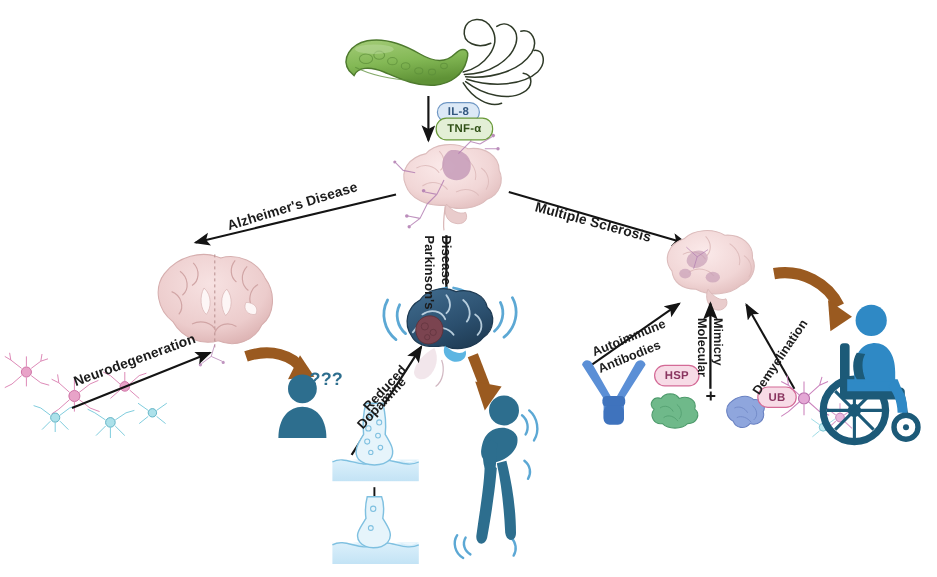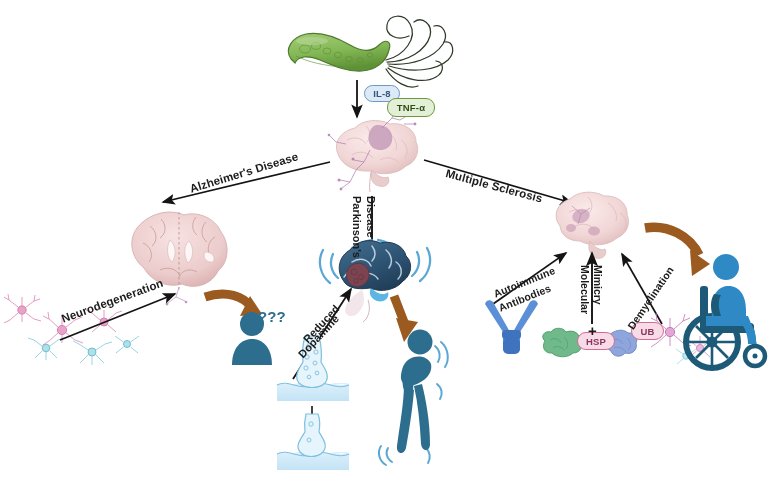--- a/index.html
+++ b/index.html
@@ -433,25 +433,25 @@
     <path d="M712,315 C710,299 716,287 727,286 C739,285 746,295 746,310
              L746,318 L712,318 Z" fill="#2f89c5"></path>
     <path d="M714,294 C710,300 710,310 714,316 L721,316 C718,308 718,300 721,295 Z" fill="#1c5a78"></path>
     <path d="M744,318 C752,322 757,332 756,344 L748,344 C748,334 744,326 740,322 Z" fill="#2f89c5"></path>
   </g>
 </svg>
 
 <div class="pill" id="pill-il8" style="left: 364px; top: 85px; width: 34px; height: 15px; background: rgb(220, 233, 246); border-color: rgb(111, 151, 196); color: rgb(51, 88, 127);">
       <span>IL-8</span>
     </div>
-<div class="pill" id="pill-tnfa" style="left: 363px; top: 98px; width: 46px; height: 17px; background: rgb(227, 239, 214); border-color: rgb(106, 154, 58); color: rgb(47, 79, 22); margin-left: 24px;">
+<div class="pill" id="pill-tnfa" style="left: 363px; top: 98px; width: 46px; height: 17px; background: rgb(227, 239, 214); border-color: rgb(106, 154, 58); color: rgb(47, 79, 22);">
       <span>TNF-α</span>
     </div>
 
-<div class="pill" id="pill-hsp" style="left: 545px; top: 332px; width: 36px; height: 16px; background: rgb(247, 219, 230); border-color: rgb(212, 106, 150); color: rgb(138, 53, 96); margin-left: 32px;">
+<div class="pill" id="pill-hsp" style="left: 545px; top: 304px; width: 36px; height: 16px; background: rgb(247, 219, 230); border-color: rgb(212, 106, 150); color: rgb(138, 53, 96);">
       <span>HSP</span>
     </div>
 <div class="pill" id="pill-ub" style="left: 608px; top: 322px; width: 31px; height: 16px; background: rgb(247, 219, 230); border-color: rgb(212, 106, 150); color: rgb(138, 53, 96); margin-left: 23px;">
       <span>UB</span>
     </div>
 
 <div class="lbl" id="op-plus" style="font-size: 15px; font-weight: 700; left: 588px; top: 322px;">+</div>
 
 <div class="lbl" id="pl-0" style="left: 190px; top: 183px; font-size: 11.5px; transform: rotate(-17deg);">Alzheimer's Disease</div>
 <div class="lbl" id="pl-1" style="left: 446px; top: 167px; font-size: 11.5px; transform: rotate(15deg);">Multiple Sclerosis</div>

